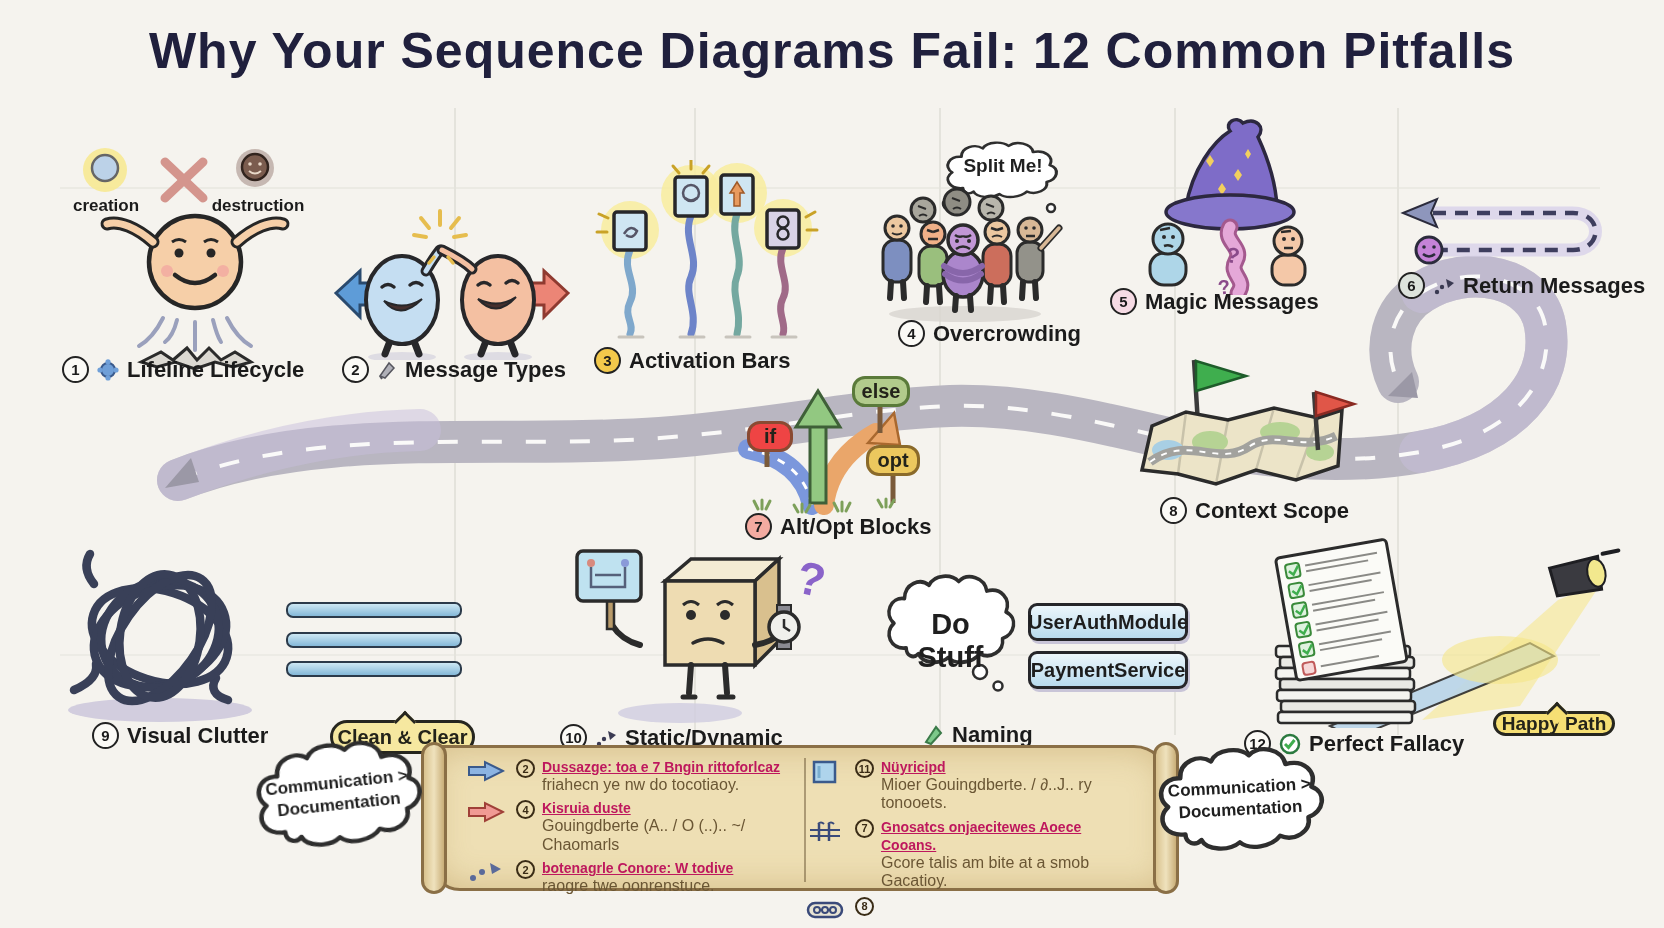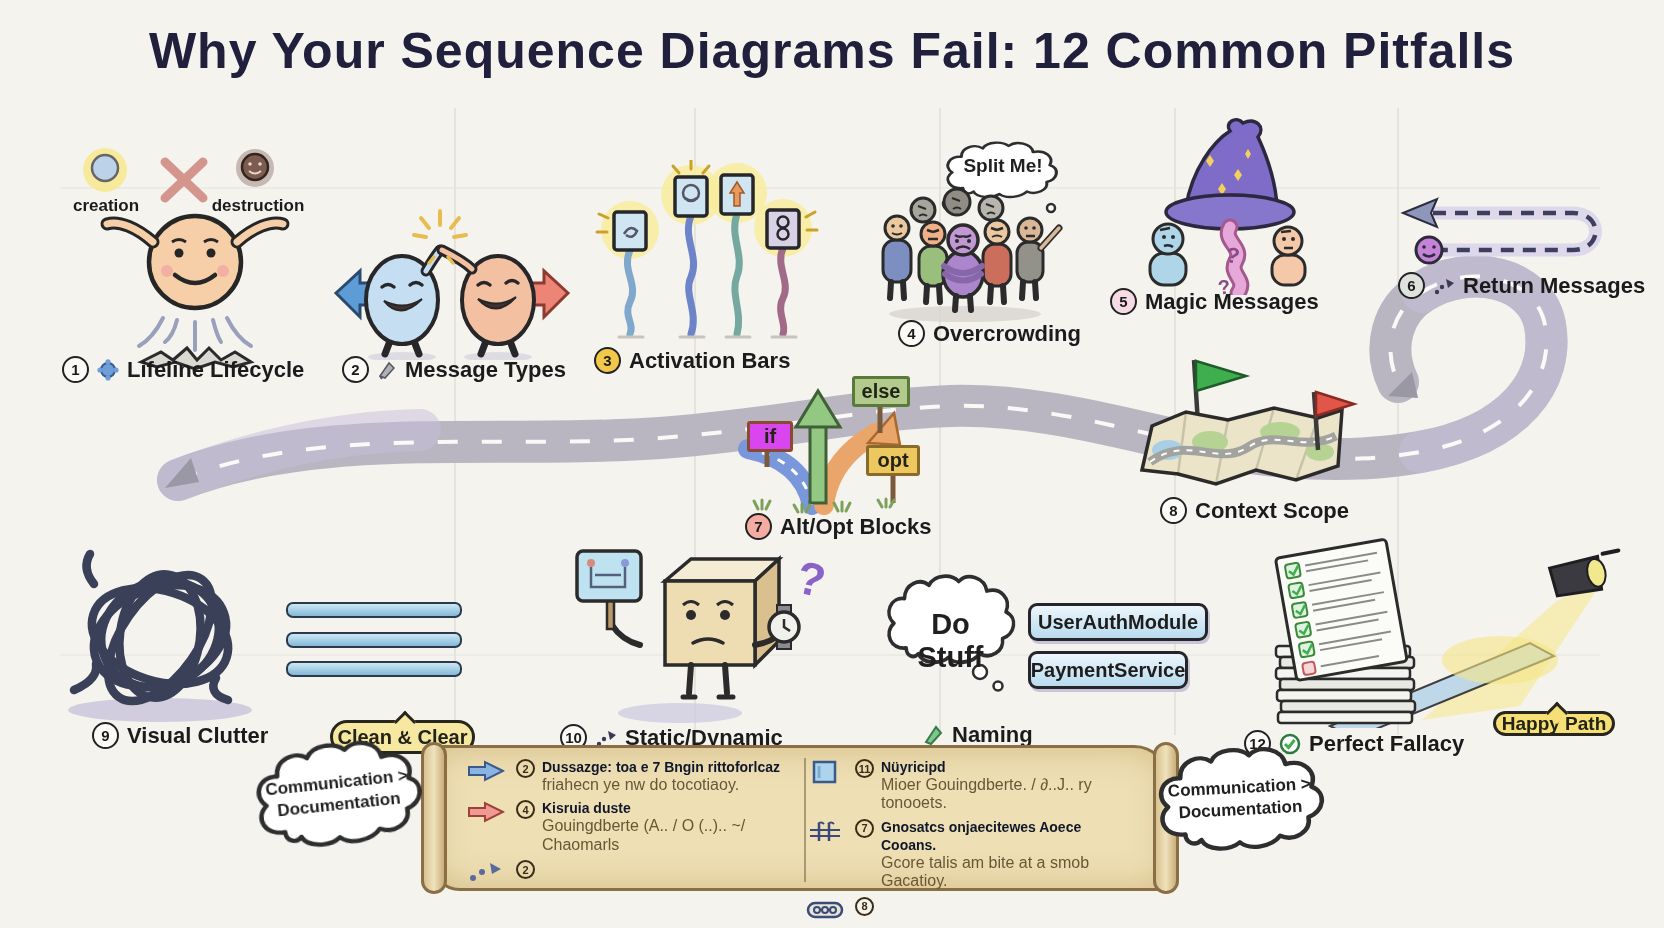--- a/index.html
+++ b/index.html
@@ -11,21 +11,21 @@
        color:#1b1b1b;white-space:nowrap;}
   .badge{display:inline-flex;align-items:center;justify-content:center;width:27px;height:27px;
          border:2.5px solid #222;border-radius:50%;font-size:15px;font-weight:bold;background:#fbfaf6;
          color:#1b1b1b;flex:0 0 auto;box-sizing:border-box;}
   .badge.b3{background:#f2c84b;}
   .badge.b5{background:#f6dbe4;}
   .badge.b6{background:#dde3dc;}
   .badge.b7{background:#f4aba1;}
   .minitxt{position:absolute;font-weight:bold;font-size:17px;color:#1b1b1b;text-align:center;}
   .sign{position:absolute;display:flex;align-items:center;justify-content:center;font-weight:bold;
-        font-size:20px;color:#23231a;border-radius:3px;box-sizing:border-box;}
+        font-size:20px;color:#23231a;border-radius:13px;box-sizing:border-box;}
   .pill{position:absolute;display:flex;align-items:center;justify-content:center;font-weight:bold;
         font-size:20px;color:#23231a;border:3px solid #26261f;border-radius:17px;box-sizing:border-box;margin-top:30px;}
   .pill:before{content:"";position:absolute;top:-9px;left:46%;width:13px;height:13px;background:inherit;
         border-left:3px solid #26261f;border-top:3px solid #26261f;transform:rotate(45deg);}
   .modbox{position:absolute;display:flex;align-items:center;justify-content:center;font-weight:bold;
         font-size:20px;color:#1d1d1d;border:3px solid #26262a;border-radius:9px;
         background:linear-gradient(180deg,#ecf6fb,#b9dbee);box-shadow:2px 3px 0 #c9c5d8;box-sizing:border-box;}
   .bubbletxt{position:absolute;text-align:center;font-weight:bold;color:#1f1f1f;}
   .scroll{position:absolute;left:430px;top:745px;width:740px;height:146px;background:#eedfb4;
         border:3px solid #8a6f46;border-radius:10px 36px 12px 30px;
@@ -34,21 +34,21 @@
         border:3px solid #8a6f46;border-radius:13px;box-sizing:border-box;}
   .scroll-inner{position:absolute;left:34px;right:34px;top:10px;bottom:6px;display:flex;}
   .lcol{flex:1;display:flex;flex-direction:column;gap:5px;padding-right:10px;}
   .rcol{flex:1;display:flex;flex-direction:column;gap:5px;}
   .ldiv{width:2px;background:rgba(90,70,40,.45);}
   .lrow{display:flex;align-items:flex-start;gap:7px;}
   .licon{flex:0 0 42px;padding-top:2px;}
   .lbadge{display:inline-flex;align-items:center;justify-content:center;width:19px;height:19px;
         border:2px solid #3a2c16;border-radius:50%;font-size:11px;font-weight:bold;color:#3a2c16;
         flex:0 0 auto;margin-top:1px;box-sizing:border-box;}
-  .ltit{font-weight:bold;font-size:14px;color:#0f172a;line-height:1.1;}
+  .ltit{font-weight:bold;font-size:14px;color:#be185d;line-height:1.1;text-decoration:underline;}
   .ldes{font-size:16px;color:#6a5634;line-height:1.15;}
   .qmark{position:absolute;font-weight:bold;color:#8a4a8a;}
 </style>
 </head>
 <body>
 
 <div class="page">
 
   <svg width="0" height="0" style="position:absolute">
     <symbol id="cloud" viewBox="0 0 160 100" preserveAspectRatio="none">
@@ -334,21 +334,21 @@
     <line x1="67" y1="93" x2="67" y2="112" stroke="#7a5a3a" stroke-width="5"></line>
     <line x1="180" y1="48" x2="180" y2="78" stroke="#7a5a3a" stroke-width="5"></line>
     <line x1="193" y1="116" x2="193" y2="148" stroke="#7a5a3a" stroke-width="5"></line>
     <g stroke="#7da05a" stroke-width="3" stroke-linecap="round">
       <path d="M58,154 l-4,-8 M62,154 l0,-9 M66,154 l4,-8"></path>
         <path d="M138,156 l-4,-8 M142,156 l0,-9 M146,156 l4,-8"></path>
       <path d="M98,157 l-4,-7 M102,157 l0,-8 M106,157 l4,-7"></path>
         <path d="M182,152 l-4,-7 M186,152 l0,-8 M190,152 l4,-7"></path>
     </g>
   </svg>
-  <div class="sign" style="left:747px;top:421px;width:46px;height:31px;background:#d946ef;border:3px solid #8a4a32">if</div>
+  <div class="sign" style="left:747px;top:421px;width:46px;height:31px;background:#ef4444;border:3px solid #8a4a32">if</div>
   <div class="sign" style="left:852px;top:376px;width:58px;height:31px;background:#b2cb8c;border:3px solid #5a7a3a">else</div>
   <div class="sign" style="left:866px;top:445px;width:54px;height:31px;background:#ecc85e;border:3px solid #8a6a2a">opt</div>
   <div class="lbl" style="left:745px;top:513px">
     <span class="badge b7">7</span>
     <span>Alt/Opt Blocks</span>
   </div>
 
   <svg class="abs" style="left:1128px;top:350px" width="250" height="152">
     <line x1="66" y1="10" x2="70" y2="74" stroke="#3a3a3a" stroke-width="4.5"></line>
     <polygon points="68,11 118,26 68,41" fill="#3fae4e" stroke="#1e5c2a" stroke-width="2.5"></polygon>
@@ -425,21 +425,21 @@
       </svg>
     <span>Static/Dynamic</span>
   </div>
 
   <svg class="abs" style="left:880px;top:572px" width="150" height="125">
     <use href="#cloud" x="0" y="0" width="140" height="95"></use>
     <circle cx="100" cy="100" r="7" fill="#ffffff" stroke="#2e2e2e" stroke-width="2.5"></circle>
     <circle cx="118" cy="114" r="4.5" fill="#ffffff" stroke="#2e2e2e" stroke-width="2.5"></circle>
   </svg>
   <div class="bubbletxt" style="left:898px;top:608px;width:105px;font-size:29px">Do Stuff</div>
-  <div class="modbox" style="left:1028px;top:603px;width:180px;height:38px">UserAuthModule</div>
+  <div class="modbox" style="left:1028px;top:603px;width:160px;height:38px">UserAuthModule</div>
   <div class="modbox" style="left:1028px;top:651px;width:160px;height:38px">PaymentService</div>
   <div class="lbl" style="left:922px;top:722px">
     <svg width="22" height="22">
         <polygon points="4,18 14,3 19,9 9,20" fill="#7cc88a" stroke="#3a7a48" stroke-width="2"></polygon>
       </svg>
     <span>Naming</span>
   </div>
 
   <svg class="abs" style="left:1190px;top:538px" width="470" height="190">
     <polygon points="368,62 412,44 330,168 232,182" fill="#f5e687" opacity="0.55"></polygon>
@@ -528,20 +528,22 @@
           <span><span class="ltit">Kisruia duste</span><br>
                 <span class="ldes">Gouingdberte (A.. / O (..).. ~/ Chaomarls</span></span>
         </div>
         <div class="lrow">
           <span class="licon"><svg width="38" height="22">
                 <circle cx="6" cy="17" r="3" fill="#5a6a9a"></circle>
                 <circle cx="15" cy="11" r="3" fill="#5a6a9a"></circle>
                 <polygon points="23,2 34,8 25,13" fill="#5a6a9a"></polygon>
               </svg></span>
           <span class="lbadge">2</span>
+          <span><span class="ltit">botenagrle Conore: W todive</span><br>
+                <span class="ldes">raogre twe oonrenstuce.</span></span>
         </div>
       </div>
       <div class="ldiv"></div>
       <div class="rcol">
         <div class="lrow">
           <span class="licon"><svg width="38" height="24">
                 <rect x="8" y="2" width="21" height="20" fill="#aed4ec" stroke="#3a5a8c" stroke-width="2.5"></rect>
                 <line x1="13" y1="6" x2="13" y2="18" stroke="#7aaed0" stroke-width="3"></line>
               </svg></span>
           <span class="lbadge">11</span>

